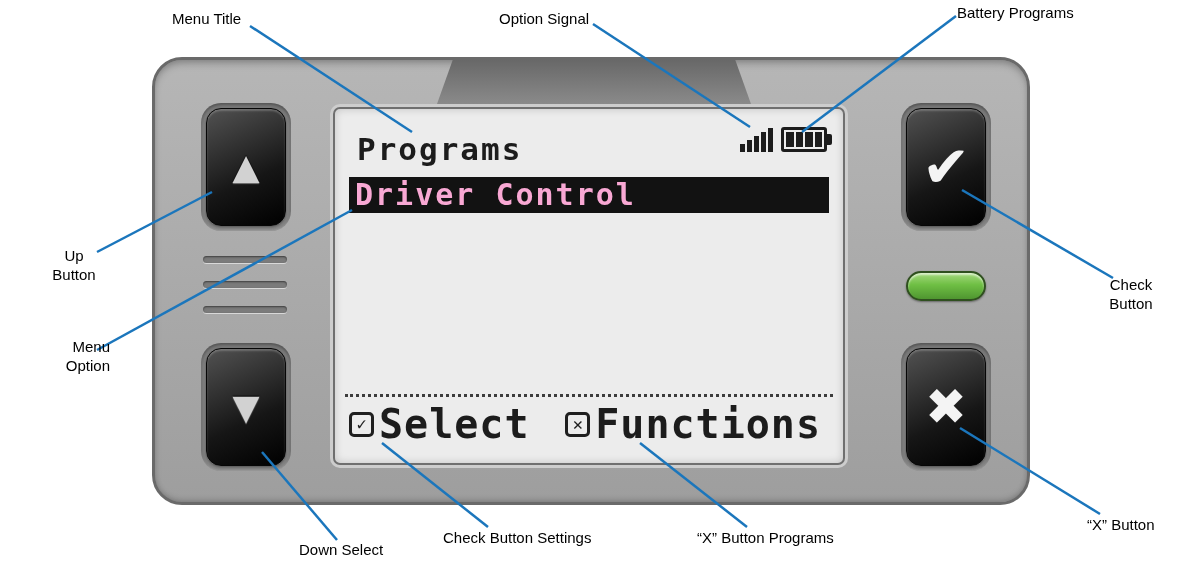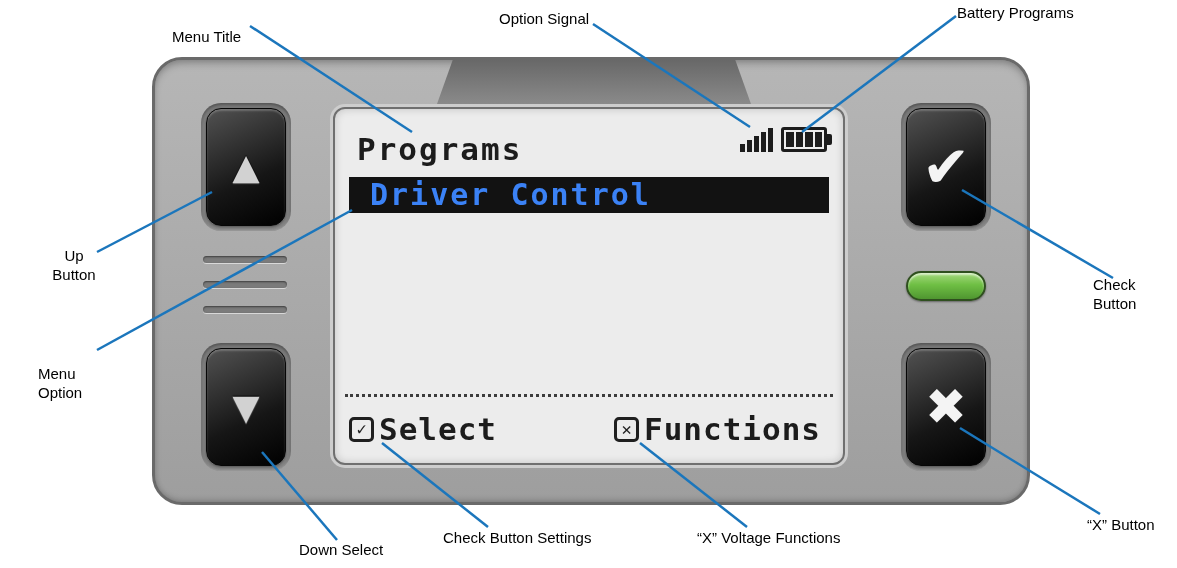--- a/index.html
+++ b/index.html
@@ -52,31 +52,31 @@
   .led{
     position:absolute;left:751px;top:211px;width:80px;height:30px;border-radius:16px;
     background:linear-gradient(#a5d97f,#6fbf44 45%,#4f9630);
     border:2px solid #2f4f1f;box-sizing:border-box;
     box-shadow:inset 0 2px 2px rgba(255,255,255,.6), 0 1px 2px rgba(0,0,0,.4);
   }
 
   
   .screen{
     position:absolute;left:178px;top:47px;width:512px;height:358px;
-    background:#ececec;border:2px solid #6f6f6f;border-radius:12px;box-sizing:border-box;
+    background:#ececec;border:2px solid #6f6f6f;border-radius:7px;box-sizing:border-box;
     box-shadow:0 0 0 3px #cdcdcd, inset 0 0 8px rgba(0,0,0,.18);
     font-family:"DejaVu Sans Mono",monospace;color:#1c1c1c;
   }
   .lcd-title{
     position:absolute;left:22px;top:22px;font-size:31px;font-weight:bold;letter-spacing:2px;
   }
   .lcd-selected{
     position:absolute;left:14px;top:68px;width:480px;height:36px;box-sizing:border-box;
-    background:#121212;color:#3b82f6;font-size:30px;font-weight:bold;letter-spacing:2px;
-    line-height:36px;padding-left:21px;white-space:nowrap;overflow:hidden;cursor:pointer;
+    background:#121212;color:#f9a8d4;font-size:30px;font-weight:bold;letter-spacing:2px;
+    line-height:36px;padding-left:6px;white-space:nowrap;overflow:hidden;cursor:pointer;
   }
   .status{position:absolute;right:16px;top:18px;display:flex;align-items:flex-end;gap:8px;}
   .signal{display:flex;align-items:flex-end;gap:2px;}
   .signal i{display:block;width:5px;background:#1c1c1c;}
   .signal i:nth-child(1){height:8px;}
   .signal i:nth-child(2){height:12px;}
   .signal i:nth-child(3){height:16px;}
   .signal i:nth-child(4){height:20px;}
   .signal i:nth-child(5){height:24px;}
   .battery{
@@ -94,33 +94,33 @@
   .lcd-softkeys{
     position:absolute;left:14px;right:22px;bottom:16px;
     display:flex;justify-content:space-between;align-items:center;
   }
   .softkey{display:flex;align-items:center;gap:5px;}
   .softkey-icon{
     width:25px;height:25px;border:3px solid #1f1f1f;border-radius:5px;box-sizing:border-box;
     display:flex;align-items:center;justify-content:center;
     font-size:17px;font-weight:bold;color:#1f1f1f;
   }
-  .softkey-label{font-size:31px;font-weight:bold;letter-spacing:1px;}
+  .softkey-label{font-size:40px;font-weight:bold;letter-spacing:1px;}
 
   
   .lines{position:absolute;left:0;top:0;width:1177px;height:568px;pointer-events:none;z-index:5;}
   .callout{
     position:absolute;font-size:15px;line-height:1.25;white-space:pre-line;z-index:6;
   }
-  .co-menu-title{left:172px;top:10px;margin-top:18px;}
+  .co-menu-title{left:172px;top:10px;}
   .co-radio-signal{left:499px;top:10px;}
   .co-battery-voltage{left:957px;top:4px;}
   .co-up-button{left:38px;top:247px;width:72px;text-align:center;}
-  .co-check-button{left:1093px;top:276px;width:76px;text-align:left;}
-  .co-menu-option{left:38px;top:365px;width:72px;text-align:left;}
+  .co-check-button{left:1093px;top:276px;width:76px;text-align:center;}
+  .co-menu-option{left:38px;top:338px;width:72px;text-align:right;}
   .co-down-button{left:299px;top:541px;}
   .co-check-fn{left:443px;top:529px;}
   .co-x-fn{left:697px;top:529px;}
   .co-x-button{left:1087px;top:516px;text-align:right;}
 </style>
 </head>
 <body>
 
 <div class="canvas">
 
@@ -209,16 +209,16 @@
   <div class="callout co-radio-signal">Option Signal</div>
   <div class="callout co-battery-voltage">Battery Programs</div>
   <div class="callout co-up-button">Up
 Button</div>
   <div class="callout co-check-button">Check
 Button</div>
   <div class="callout co-menu-option">Menu
 Option</div>
   <div class="callout co-down-button">Down Select</div>
   <div class="callout co-check-fn">Check Button Settings</div>
-  <div class="callout co-x-fn">“X” Voltage Functions</div>
+  <div class="callout co-x-fn">“X” Button Programs</div>
   <div class="callout co-x-button">“X” Button</div>
 
 </div>
 
 </body></html>

